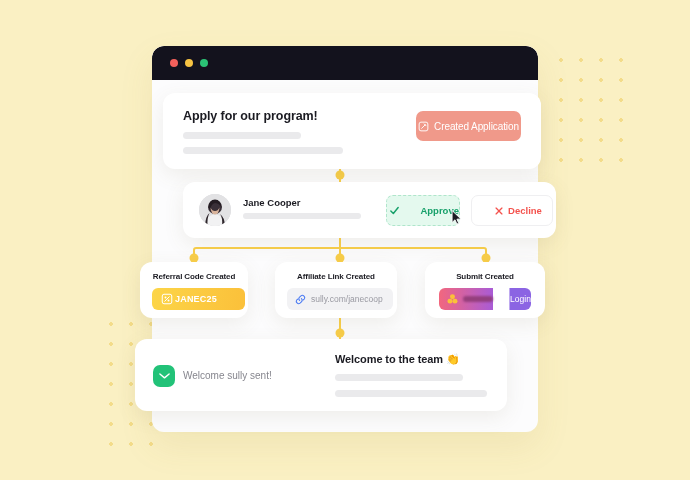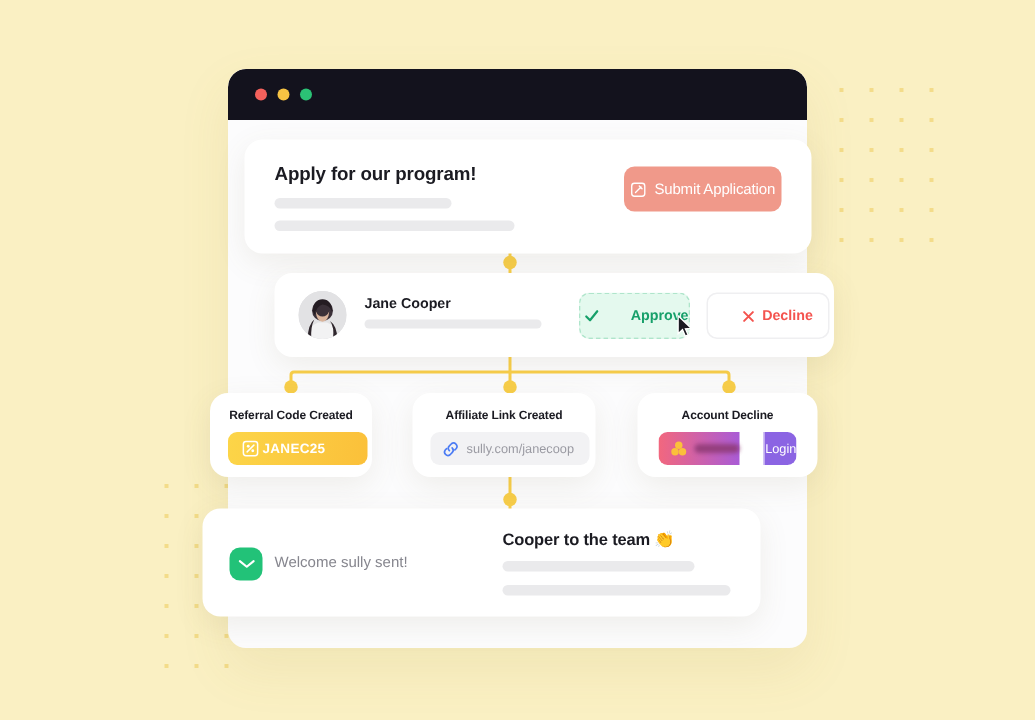--- a/index.html
+++ b/index.html
@@ -138,21 +138,21 @@
 
 <div class="card" id="apply-card">
   <div id="apply-title">Apply for our program!</div>
   <div class="skel" id="apply-sk1"></div>
   <div class="skel" id="apply-sk2"></div>
   <div id="submit-btn">
     <svg width="11" height="11" viewBox="0 0 24 24">
       <rect x="2.5" y="2.5" width="19" height="19" rx="4" fill="none" stroke="#fff" stroke-width="2"></rect>
       <path d="M8 16 L16 8 M13.5 6.5 L17.5 10.5" stroke="#fff" stroke-width="2" stroke-linecap="round"></path>
     </svg>
-    <span class="lbl">Submit Application</span>
+    <span class="lbl">Created Application</span>
   </div>
 </div>
 
 <div class="card" id="approve-card">
   <div id="avatar">
     <svg width="32" height="32" viewBox="0 0 32 32">
       <rect width="32" height="32" fill="#E2E2E4"></rect>
       <circle cx="16" cy="13" r="7" fill="#3A3038"></circle>
       <path d="M9.5 13.5 Q10 5.5 16 5.5 Q22 5.5 22.5 14 Q21 9.5 16 9 Q12 10 11 16 Z" fill="#241C22"></path>
       <path d="M11.5 13.5 Q12 20 16 20.5 Q20 20 20.5 13.5 Q19 17 16 17 Q13 17 11.5 13.5 Z" fill="#D9B49C"></path>
@@ -201,21 +201,21 @@
   <div id="affiliate-field">
     <svg width="11" height="11" viewBox="0 0 24 24">
       <path d="M10 14 A5 5 0 0 1 10 7 L13 4 A5 5 0 0 1 20 11 L18 13" fill="none" stroke="#4C7CF4" stroke-width="2.4" stroke-linecap="round"></path>
       <path d="M14 10 A5 5 0 0 1 14 17 L11 20 A5 5 0 0 1 4 13 L6 11" fill="none" stroke="#4C7CF4" stroke-width="2.4" stroke-linecap="round"></path>
     </svg>
     <span class="lbl">sully.com/janecoop</span>
   </div>
 </div>
 
 <div class="card mid-card" id="card-account">
-  <div class="mid-title">Account Decline</div>
+  <div class="mid-title">Submit Created</div>
   <div id="account-widget">
     <div id="account-brand">
       <svg width="13" height="13" viewBox="0 0 24 24">
         <circle cx="12" cy="7" r="4.6" fill="#FBC03A"></circle>
         <circle cx="7.4" cy="15" r="4.6" fill="#FBC03A"></circle>
         <circle cx="16.6" cy="15" r="4.6" fill="#FBC03A"></circle>
       </svg>
       <span class="blur"></span>
     </div>
     <div id="account-login">
@@ -224,16 +224,16 @@
   </div>
 </div>
 
 <div class="card" id="welcome-card">
   <div id="mail-icon">
     <svg width="13" height="13" viewBox="0 0 24 24">
       <path d="M3.5 7.5 L12 14.5 L20.5 7.5" fill="none" stroke="#fff" stroke-width="2.6" stroke-linecap="round" stroke-linejoin="round"></path>
     </svg>
   </div>
   <div id="welcome-sent">Welcome sully sent!</div>
-  <div id="welcome-heading">Cooper to the team 👏</div>
+  <div id="welcome-heading">Welcome to the team 👏</div>
   <div class="skel" id="welcome-sk1"></div>
   <div class="skel" id="welcome-sk2"></div>
 </div>
 
 </body></html>

